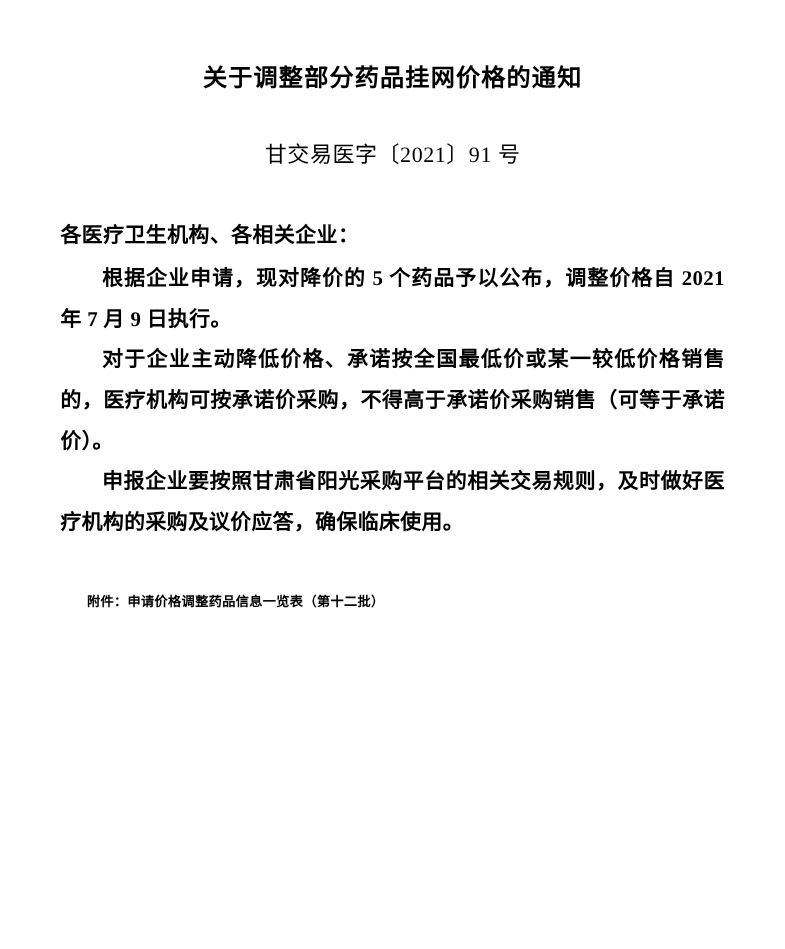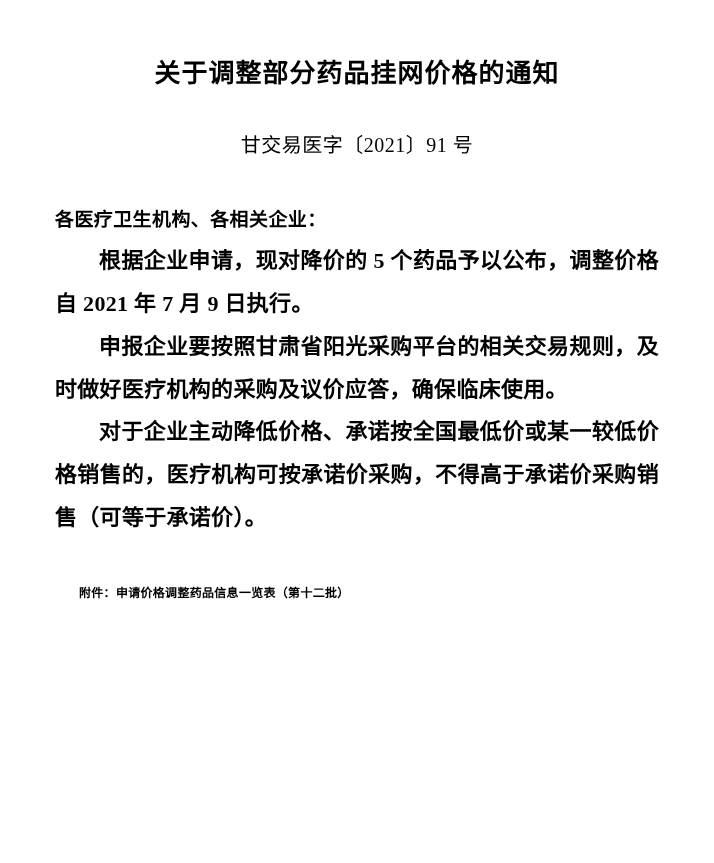--- a/index.html
+++ b/index.html
@@ -16,21 +16,21 @@
   }
   .page {
     position: relative;
     width: 714px;
     height: 863px;
     box-sizing: border-box;
     padding: 0 55px;
   }
   .doc-title {
     text-align: center;
-    font-size: 26px;
+    font-size: 22px;
     font-weight: bold;
     letter-spacing: 1px;
     margin: 0;
     padding-top: 57px;
     line-height: 1.3;
     font-family: "Liberation Serif", "DejaVu Serif", serif;
   }
   .doc-number {
     text-align: center;
     font-size: 20px;
@@ -42,21 +42,21 @@
     padding-top: 44px;
     font-weight: bold;
   }
   .salutation {
     font-size: 19px;
     line-height: 1.9;
     margin: 0 0 2px 0;
     letter-spacing: 0.4px;
   }
   .para {
-    font-size: 22px;
+    font-size: 19px;
     line-height: 1.95;
     margin: 0;
     text-indent: 2em;
     text-align: justify;
     text-justify: inter-ideograph;
     letter-spacing: 0.3px;
   }
   .attachment {
     font-size: 12px;
     line-height: 1.9;
@@ -93,22 +93,22 @@
   <h1 class="doc-title">关于调整部分药品挂网价格的通知</h1>
 
   <p class="doc-number">甘交易医字〔2021〕91 号</p>
 
   <div class="body-block">
 
     <p class="salutation">各医疗卫生机构、各相关企业：</p>
 
     <p class="para">根据企业申请，现对降价的 5 个药品予以公布，调整价格自 2021 年 7 月 9 日执行。</p>
 
+    <p class="para">对于企业主动降低价格、承诺按全国最低价或某一较低价格销售的，医疗机构可按承诺价采购，不得高于承诺价采购销售（可等于承诺价）。</p>
+
     <p class="para">申报企业要按照甘肃省阳光采购平台的相关交易规则，及时做好医疗机构的采购及议价应答，确保临床使用。</p>
-
-    <p class="para">对于企业主动降低价格、承诺按全国最低价或某一较低价格销售的，医疗机构可按承诺价采购，不得高于承诺价采购销售（可等于承诺价）。</p>
 
     <p class="attachment">附件：申请价格调整药品信息一览表（第十二批）</p>
 
   </div>
 
 
 </div>
 
 </body></html>

